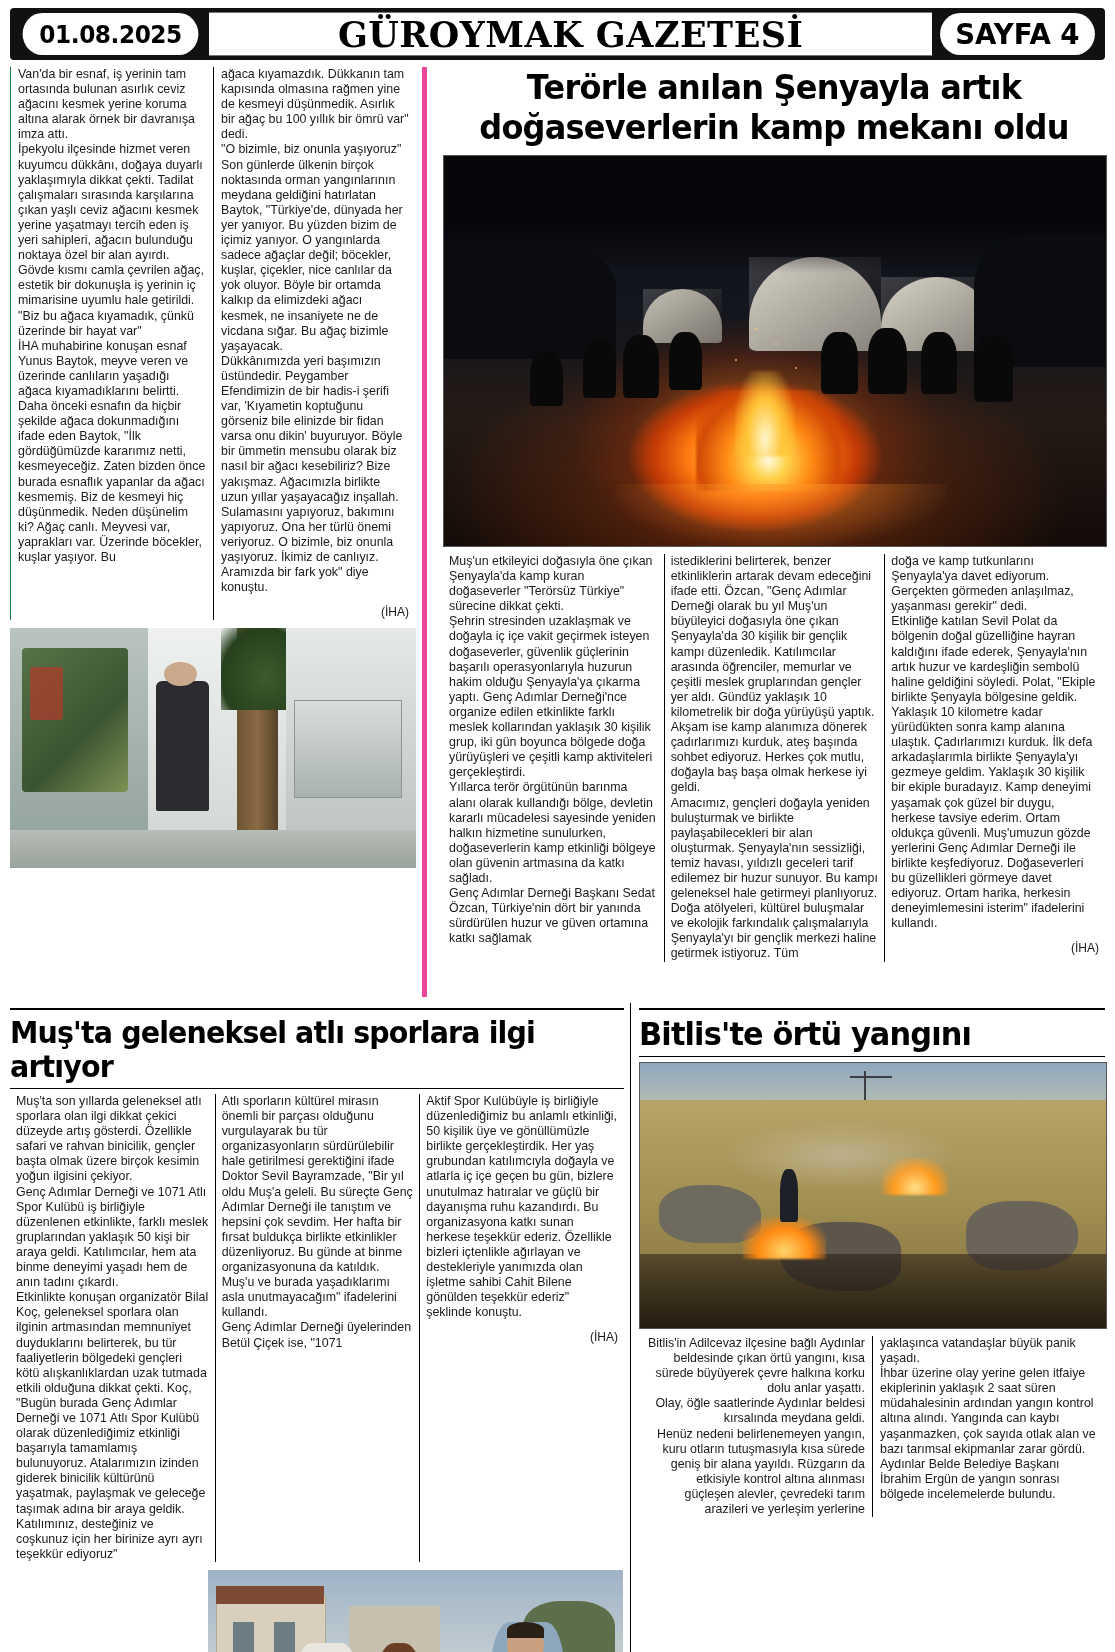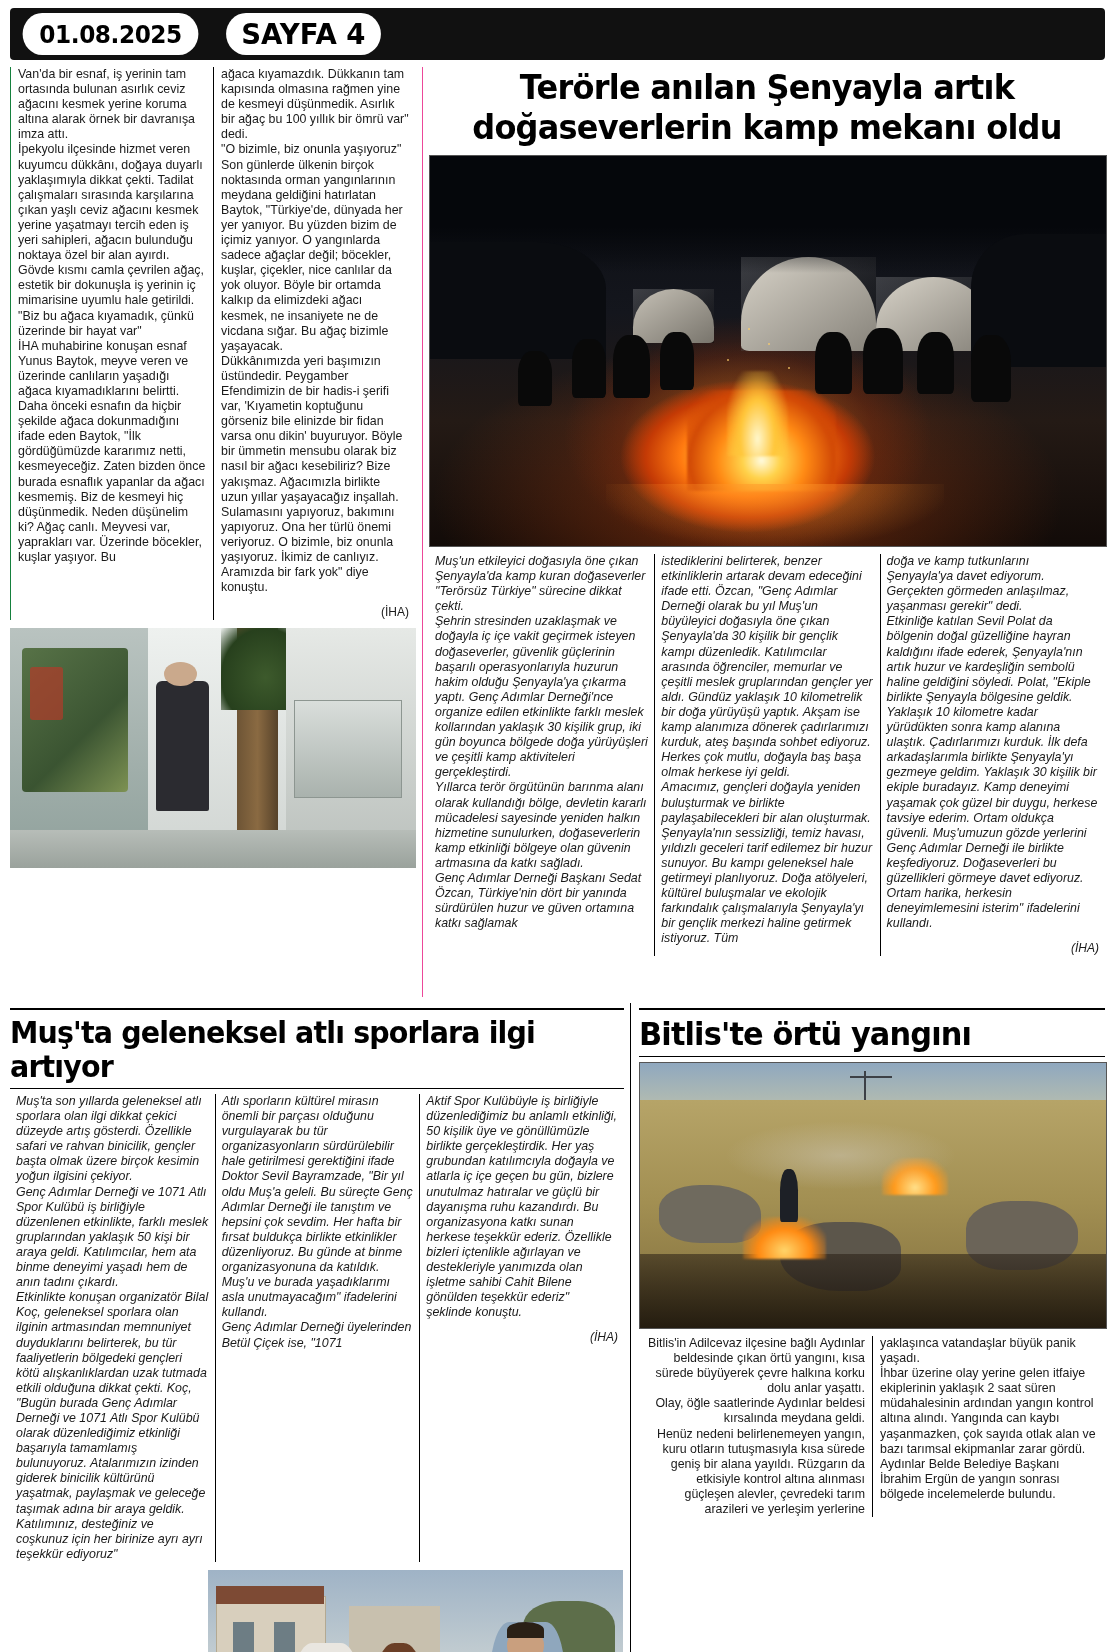--- a/index.html
+++ b/index.html
@@ -18,21 +18,21 @@
 
   
   .masthead{
     position:relative;
     height:52px;
     background:#111;
     border-radius:4px;
     display:flex;align-items:center;
     padding:16px 6px;
     box-sizing:border-box;
-    gap:17px;
+    gap:4px;
     text-align:right;
   }
   .mh-date{
     background:#fff;color:#000;
     border-radius:22px;
     height:42px;
     display:flex;align-items:center;justify-content:center;
     padding:0 18px;
     font-weight:bold;
     font-size:25px;
@@ -83,22 +83,22 @@
     margin-top:7px;
     height:930px;
   }
   .top-left{
     width:412px;
     padding-right:6px;
     box-sizing:border-box;
   }
   .top-right{
     flex:1;
-    border-left:1px solid #ec4899;
-    padding-left:6px;
+    border-left:5px solid #ec4899;
+    padding-left:16px;
     box-sizing:border-box;
   }
 
   .head-serif{
     font-family:"DejaVu Serif", serif;
     font-weight:bold;
     font-size:29.5px;
     line-height:35px;
     text-align:center;
     letter-spacing:-0.3px;
@@ -192,33 +192,34 @@
   
   .bottom{
     display:flex;
     margin-top:6px;
     height:660px;
   }
   .bot-left{width:620px;padding-right:6px;box-sizing:border-box;}
   .bot-right{flex:1;border-left:1px solid #000;padding-left:8px;box-sizing:border-box;}
 
   .three-col{display:flex;}
-  .three-col > .col{width:33.33%;box-sizing:border-box;padding:0 6px;font-style:italic;}
+  .three-col > .col{width:33.33%;box-sizing:border-box;padding:0 6px;}
   .three-col > .col + .col{border-left:1px solid #000;}
 
   .hr-black{border:0;border-top:1px solid #000;margin:4px 0 5px 0;}
   .hr-thick{border:0;border-top:2px solid #000;margin:5px 0 6px 0;}
 </style>
 </head>
 <body>
 
 <div class="page">
 
   <div class="masthead">
     <div class="mh-date">01.08.2025</div>
+    <div class="mh-title">GÜROYMAK GAZETESİ</div>
     <div class="mh-page">SAYFA 4</div>
   </div>
 
   <div class="top">
 
     <div class="top-left">
 
       <div class="two-col">
         <div class="col rule-v" style="border-left:1px solid #15803d;">
           <div class="body-col" style="white-space:pre-line;">Van'da bir esnaf, iş yerinin tam ortasında bulunan asırlık ceviz ağacını kesmek yerine koruma altına alarak örnek bir davranışa imza attı.

